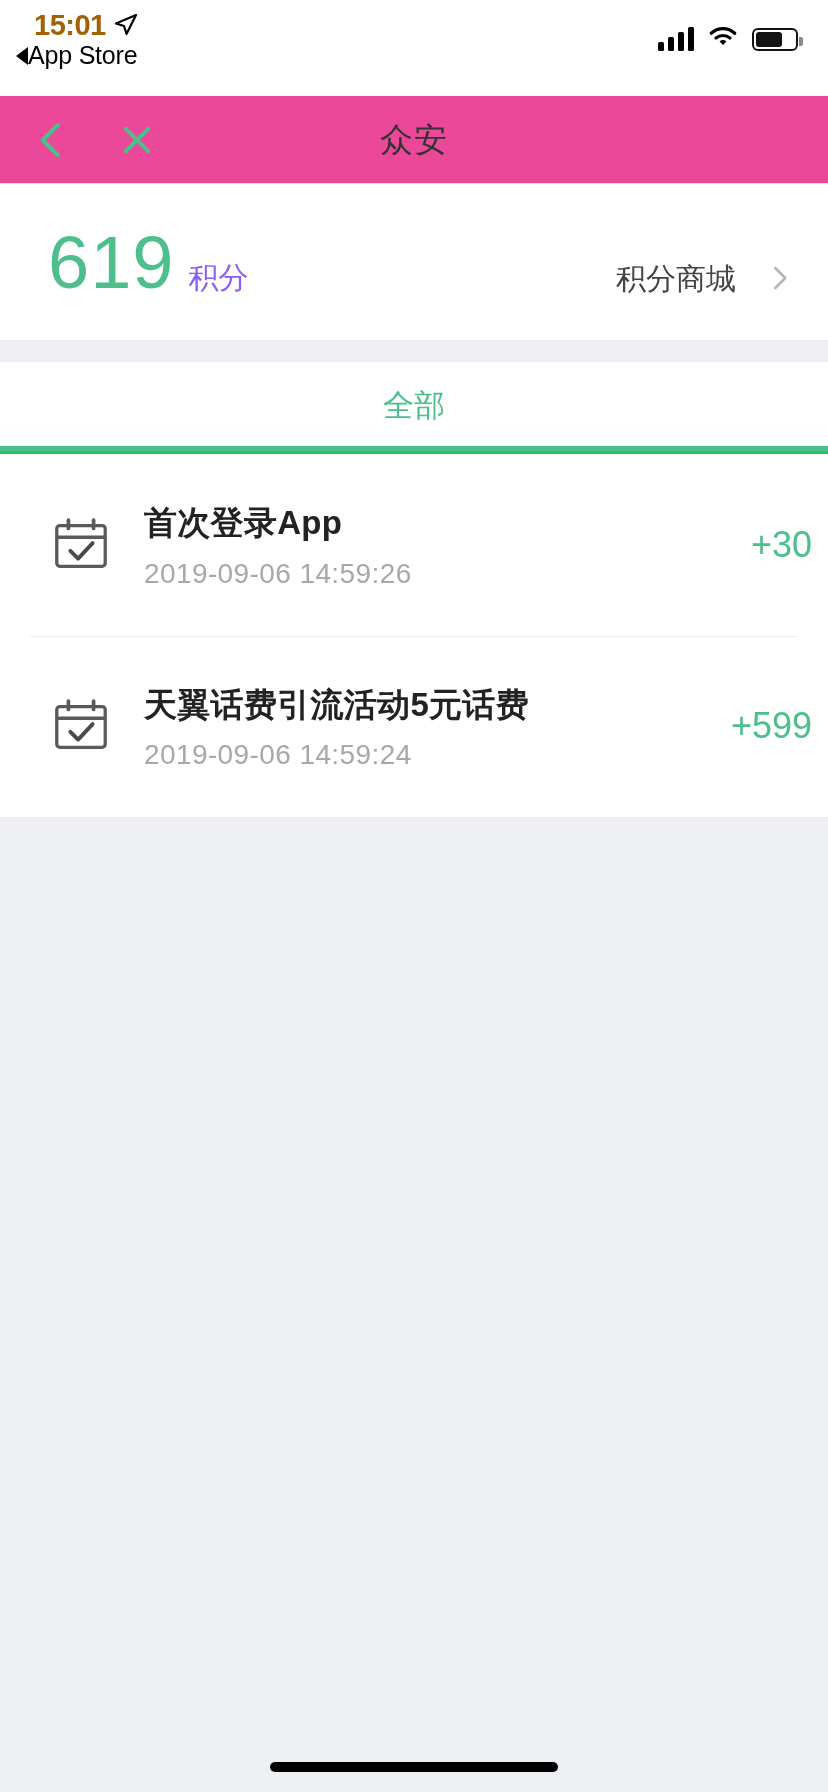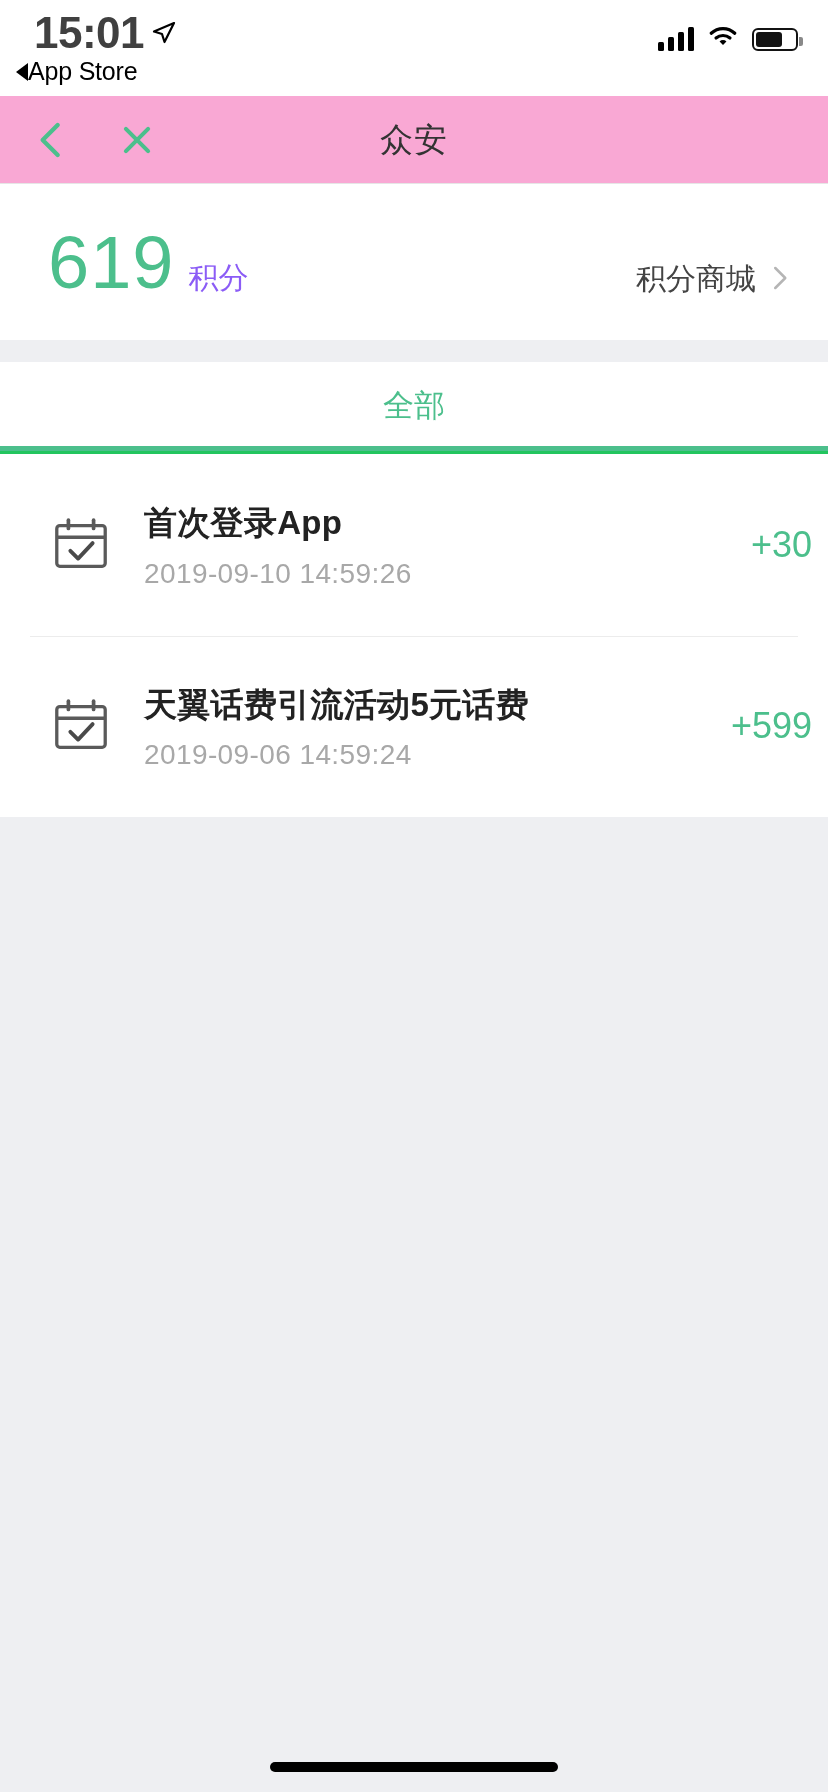--- a/index.html
+++ b/index.html
@@ -8,50 +8,50 @@
     background:#ffffff;
     font-family:"Liberation Sans","DejaVu Sans",sans-serif;
     overflow:hidden;
   }
   .phone { position:relative; width:828px; height:1792px; background:#eeeff2; display:flex; flex-direction:column; }
 
   
   .statusbar { position:relative; height:96px; background:#fff; flex:0 0 auto; }
   .sb-left { position:absolute; left:34px; top:10px; display:flex; flex-direction:column; align-items:flex-start; }
   .sb-time-row { display:flex; align-items:center; gap:8px; }
-  .sb-time { font-size:44px; font-weight:bold; color:#404040; letter-spacing:-0.5px; line-height:1.05; }
+  .sb-time { font-size:29px; font-weight:bold; color:#a16207; letter-spacing:-0.5px; line-height:1.05; }
   .sb-loc { display:inline-block; width:24px; height:24px; }
   .sb-back-row { display:flex; align-items:center; margin-top:1px; margin-left:-18px; }
   .sb-tri { width:0; height:0; border-top:9px solid transparent; border-bottom:9px solid transparent; border-right:12px solid #000; }
   .sb-backtxt { font-size:25px; font-weight:500; color:#000; letter-spacing:-0.2px; }
 
   .sb-right { position:absolute; right:30px; top:26px; display:flex; align-items:center; gap:14px; }
   .bars { display:flex; align-items:flex-end; gap:4px; height:24px; }
   .bars i { display:block; width:6px; background:#000; border-radius:1.5px; }
   .bars i:nth-child(1){height:9px;} .bars i:nth-child(2){height:14px;}
   .bars i:nth-child(3){height:19px;} .bars i:nth-child(4){height:24px;}
   .batt { position:relative; width:46px; height:23px; border:2.5px solid #000; border-radius:6px; opacity:.92; }
   .batt-fill { position:absolute; left:2px; top:2px; bottom:2px; width:62%; background:#000; border-radius:3px; }
   .batt-cap { position:absolute; right:-7px; top:7px; width:4px; height:9px; background:#000; border-radius:0 2px 2px 0; opacity:.5; }
 
   
-  .navbar { position:relative; height:88px; background:#f9a8d4; border-bottom:1px solid #e6e6e6; flex:0 0 auto; }
+  .navbar { position:relative; height:88px; background:#ec4899; border-bottom:1px solid #e6e6e6; flex:0 0 auto; }
   .nav-btns { position:absolute; left:30px; top:0; height:88px; display:flex; align-items:center; gap:44px; }
   .nav-ico { width:42px; height:42px; display:flex; align-items:center; justify-content:center; }
   .nav-title { position:absolute; left:0; right:0; top:0; height:88px; display:flex; align-items:center; justify-content:center;
                font-size:33px; color:#333; letter-spacing:1px; }
 
   
   .summary { position:relative; background:#fff; padding:42px 34px 40px 48px; flex:0 0 auto; }
   .sum-row { display:flex; align-items:flex-end; justify-content:space-between; }
   .pts-line { display:flex; align-items:baseline; gap:14px; }
   .pts-num { font-size:74px; color:#4cbf8c; font-weight:300; line-height:1; letter-spacing:1px; }
   .pts-unit { font-size:30px; color:#8b5cf6; font-weight:400; }
   .frozen { margin-top:24px; font-size:27px; color:#9b9b9b; letter-spacing:.5px; }
-  .mall { display:flex; align-items:center; gap:8px; padding-top:20px; }
+  .mall { display:flex; align-items:center; gap:28px; padding-top:20px; }
   .mall-txt { font-size:30px; color:#444; }
 
   
   .band { height:22px; background:#eeeff2; flex:0 0 auto; }
 
   
   .tabs { display:flex; background:#fff; height:92px; flex:0 0 auto; border-bottom:4px solid #22c55e; position:relative; }
   .tab { flex:1; display:flex; align-items:center; justify-content:center; font-size:31px; color:#555; position:relative; }
   .tab.active { color:#4cbf8c; }
   .tab.active::after { content:""; position:absolute; left:0; right:0; bottom:-1px; height:5px; background:#4cbf8c; }
@@ -163,21 +163,21 @@
         <svg viewBox="0 0 32 32" width="62" height="62">
           <rect x="3.5" y="6" width="25" height="21" rx="1.6" fill="none" stroke="#5a5a5a" stroke-width="1.7"></rect>
           <line x1="3.5" y1="12" x2="28.5" y2="12" stroke="#5a5a5a" stroke-width="1.7"></line>
           <line x1="9.5" y1="3.2" x2="9.5" y2="7.5" stroke="#5a5a5a" stroke-width="1.9" stroke-linecap="round"></line>
           <line x1="22.5" y1="3.2" x2="22.5" y2="7.5" stroke="#5a5a5a" stroke-width="1.9" stroke-linecap="round"></line>
           <path d="M10.5 19 L14.5 23 L22 15" fill="none" stroke="#4a4a4a" stroke-width="2" stroke-linecap="round" stroke-linejoin="round"></path>
         </svg>
       </span>
       <div class="row-mid">
         <div class="row-title">首次登录App</div>
-        <div class="row-date">2019-09-10 14:59:26</div>
+        <div class="row-date">2019-09-06 14:59:26</div>
       </div>
       <div class="row-amt">+30</div>
     </div>
 
     <div class="row">
       <span class="row-ico">
         <svg viewBox="0 0 32 32" width="62" height="62">
           <rect x="3.5" y="6" width="25" height="21" rx="1.6" fill="none" stroke="#5a5a5a" stroke-width="1.7"></rect>
           <line x1="3.5" y1="12" x2="28.5" y2="12" stroke="#5a5a5a" stroke-width="1.7"></line>
           <line x1="9.5" y1="3.2" x2="9.5" y2="7.5" stroke="#5a5a5a" stroke-width="1.9" stroke-linecap="round"></line>

